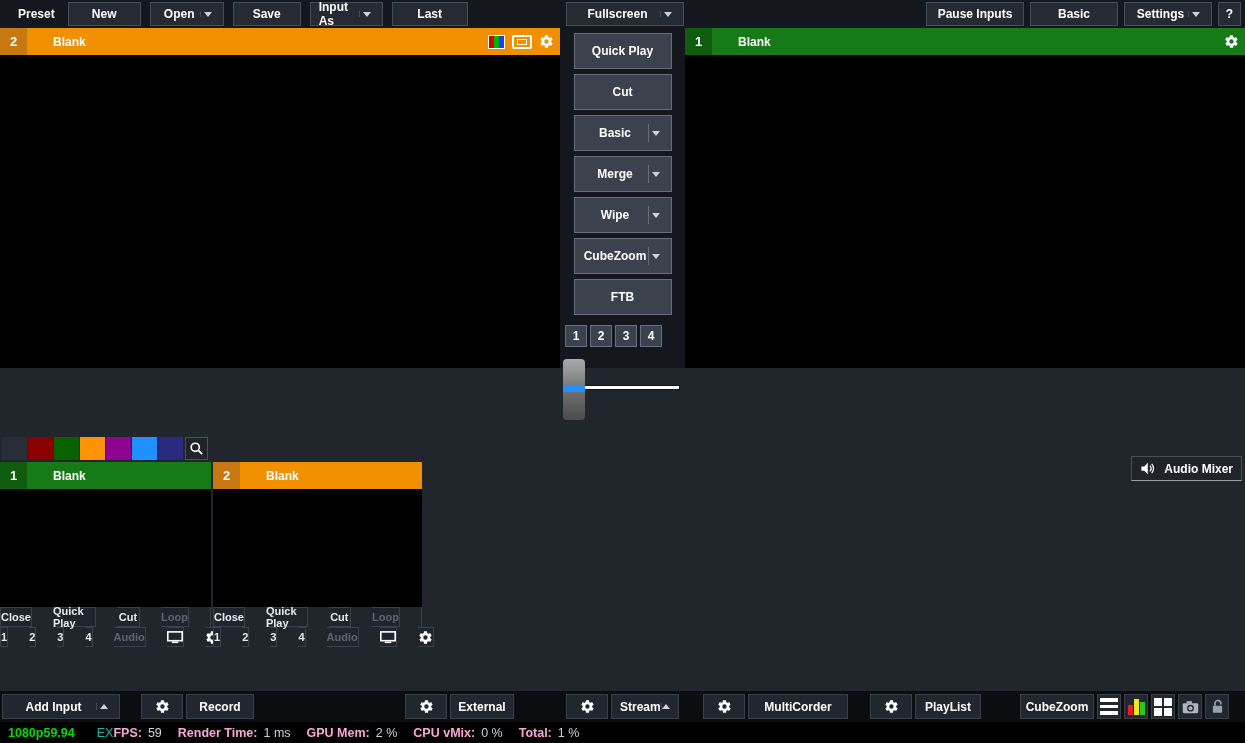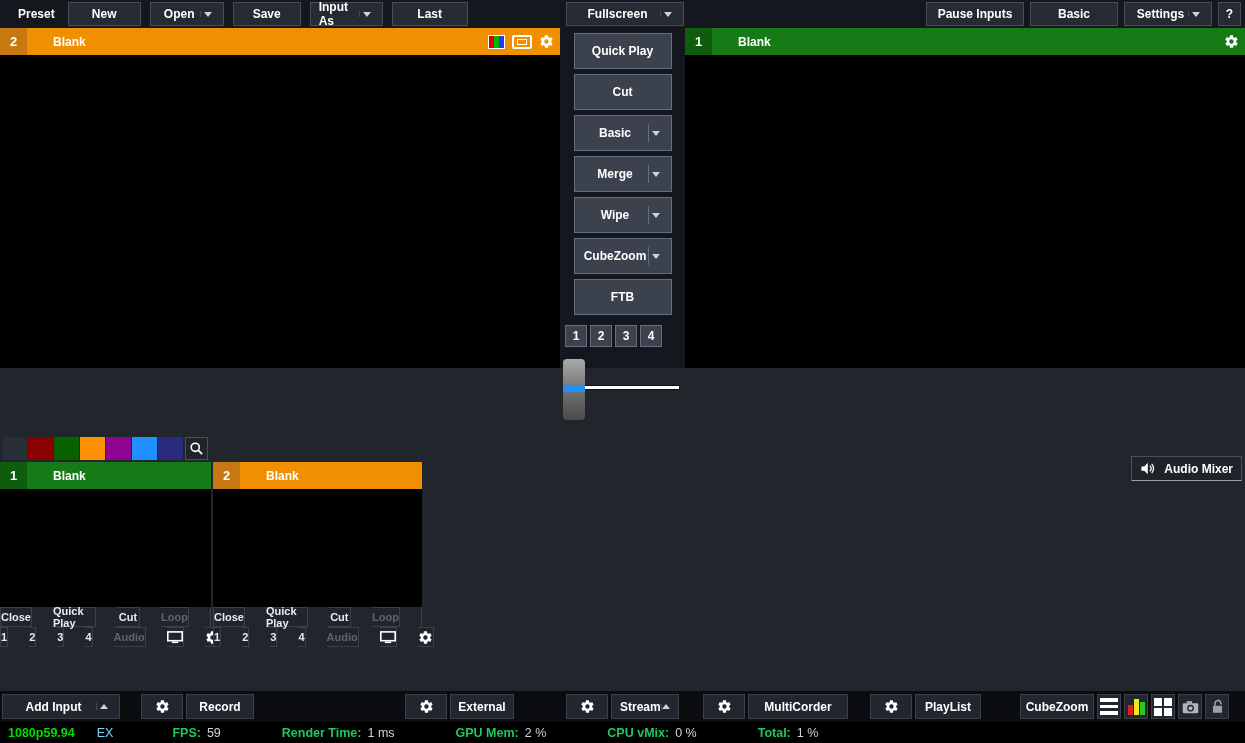--- a/index.html
+++ b/index.html
@@ -95,22 +95,22 @@
   .icon-btn { display:flex; align-items:center; justify-content:center; }
   .hamburger { display:flex; flex-direction:column; gap:3px; }
   .hamburger i { width:18px; height:3.5px; background:#fff; display:block; }
   .chart-ico { display:flex; align-items:flex-end; gap:1px; height:16px; }
   .chart-ico i { width:5px; display:block; }
   .grid-ico { display:grid; grid-template-columns:8px 8px; grid-template-rows:8px 8px; gap:2px; }
   .grid-ico i { background:#fff; display:block; }
   
   .status-bar { position:absolute; left:0; top:722px; width:100%; height:21px; background:#000; display:flex; align-items:center; padding-left:8px; font-size:12.5px; }
   .status-bar .res { color:#00DC00; font-weight:bold; margin-right:22px; }
-  .status-bar .ex { color:#7dd3fc; margin-right:14px; }
-  .status-bar .sl { color:#22c55e; font-weight:bold; margin-right:6px;margin-left:45px; }
+  .status-bar .ex { color:#14b8a6; margin-right:0; }
+  .status-bar .sl { color:#f9a8d4; font-weight:bold; margin-right:6px; }
   .status-bar .sv { color:#CFD3D9; margin-right:16px; }
 </style>
 </head>
 <body>
 
 <div id="app">
 
   <div class="top-bar">
     <div class="top-left">
       <span class="preset-lbl">Preset</span>

